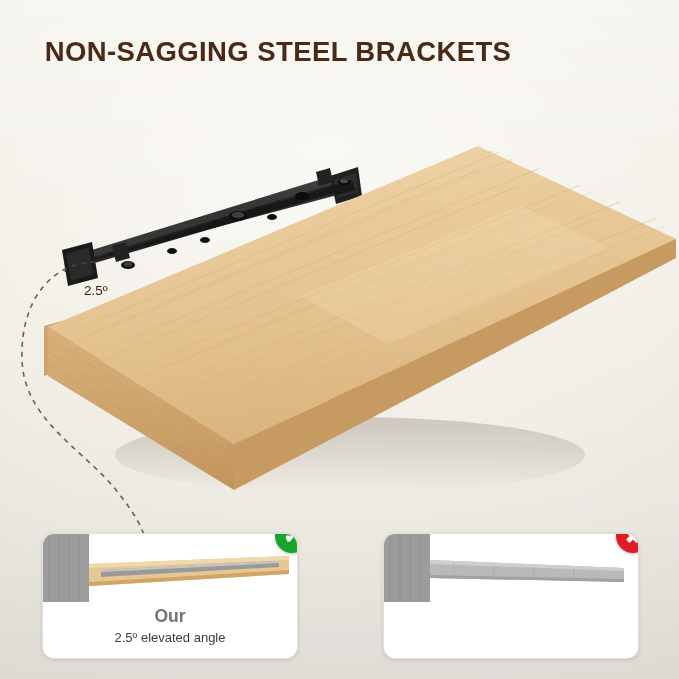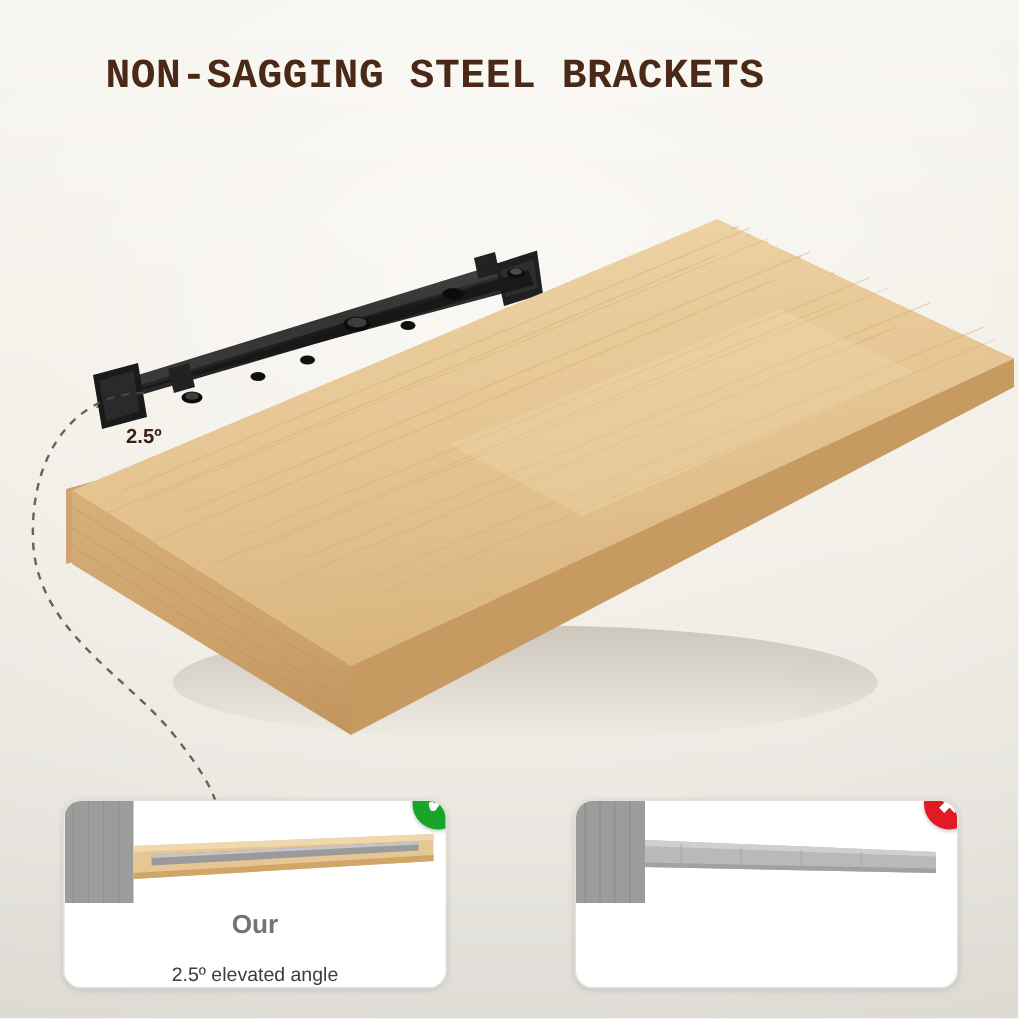--- a/index.html
+++ b/index.html
@@ -34,22 +34,21 @@
   .title {
     position: absolute;
     top: 36px;
     left: 0;
     width: 556px;
     text-align: center;
     font-size: 27.5px;
     font-weight: bold;
     letter-spacing: 0.4px;
     color: #4a2a16;
-    font-family: Liberation Mono, monospace;
-    margin-left: 12px;
+    font-family: Liberation Sans, sans-serif;
   }
 
   
   #shelf-assembly {
     position: absolute;
     left: 0; top: 0;
     width: 679px; height: 679px;
     pointer-events: none;
   }
 
@@ -58,21 +57,21 @@
     position: absolute;
     left: 0; top: 0;
     width: 679px; height: 679px;
   }
 
   .angle-label {
     position: absolute;
     left: 84px;
     top: 283px;
     font-size: 13.5px;
-    font-weight: bold;
+    font-weight: normal;
     color: #3b2313;
   }
 
   
   .card {
     position: absolute;
     background: #ffffff;
     border-radius: 12px;
     box-shadow: 0 1px 4px rgba(0,0,0,0.12);
     overflow: hidden;
@@ -96,21 +95,21 @@
   }
   .card-title {
     font-size: 17.5px;
     font-weight: bold;
     color: #737373;
     margin-top: 4px;
   }
   .card-sub {
     font-size: 13px;
     color: #3c3c3c;
-    margin-top: 15px;
+    margin-top: 3px;
   }
 
   .badge {
     position: absolute;
     width: 34px;
     height: 34px;
     border-radius: 50%;
     top: -15px;
     right: -12px;
     display: flex;

